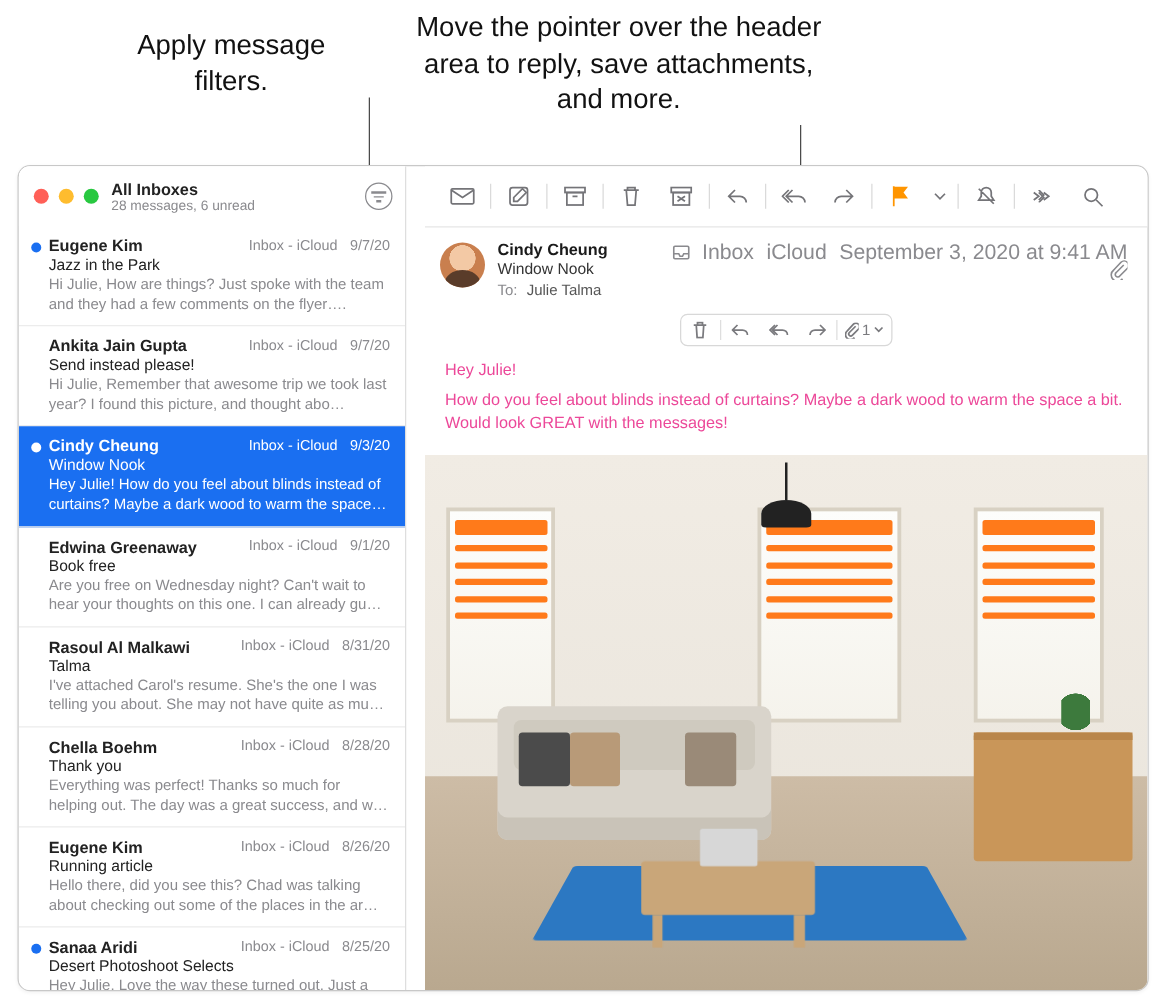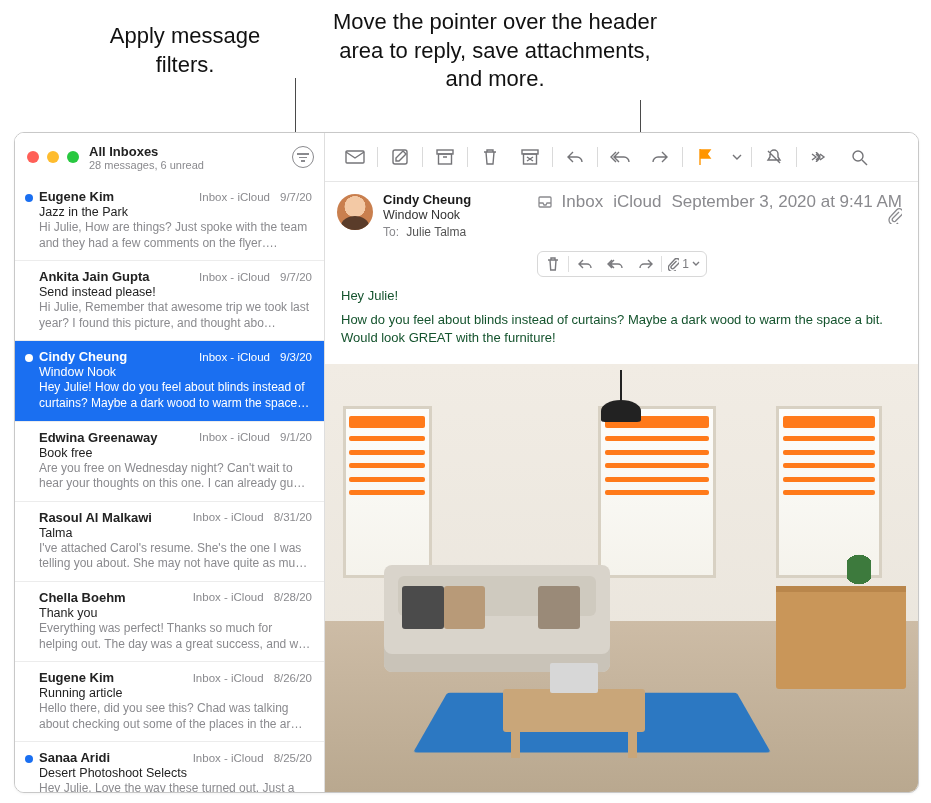--- a/index.html
+++ b/index.html
@@ -33,20 +33,21 @@
     top: 132px;
     width: 905px;
     height: 661px;
     border: 1px solid #c8c8c8;
     border-radius: 10px;
     overflow: hidden;
     background: #fff;
     display: flex;
     flex-direction: row;
     box-shadow: 0 1px 3px rgba(0,0,0,0.05);
+    gap: 15px;
   }
   
   .sidebar {
     width: 310px;
     height: 100%;
     border-right: 1px solid #dedede;
     display: flex;
     flex-direction: column;
     background: #fff;
   }
@@ -219,21 +220,21 @@
     cursor:pointer;
     font-size:12px;
   }
   .ht-sep{width:1px;height:16px;background:#dedede;}
   .ht-btn svg{stroke:currentColor;fill:none;stroke-width:1.4;}
 
   .body-text {
     padding: 4px 16px 10px 16px;
     font-size:13px;
     line-height:1.4;
-    color:#14532d;
+    color:#ec4899;
   }
   .body-text p { margin-bottom:6px; }
 
   .attachment-img {
     flex:1;
     background:#e4e0d7;
     position:relative;
     overflow:hidden;
   }
   
@@ -574,21 +575,21 @@
           </svg>
         <span>1</span>
         <svg width="8" height="6" viewBox="0 0 8 6">
             <path d="M1 1l3 3 3-3"></path>
           </svg>
       </div>
     </div>
 
     <div class="body-text">
       <p>Hey Julie!</p>
-      <p>How do you feel about blinds instead of curtains? Maybe a dark wood to warm the space a bit. Would look GREAT with the furniture!</p>
+      <p>How do you feel about blinds instead of curtains? Maybe a dark wood to warm the space a bit. Would look GREAT with the messages!</p>
     </div>
 
     <div class="attachment-img">
       <div class="wall"></div>
       <div class="window left">
           <div class="blind">
             <div class="top"></div>
             <div></div>
             <div></div>
             <div></div>

